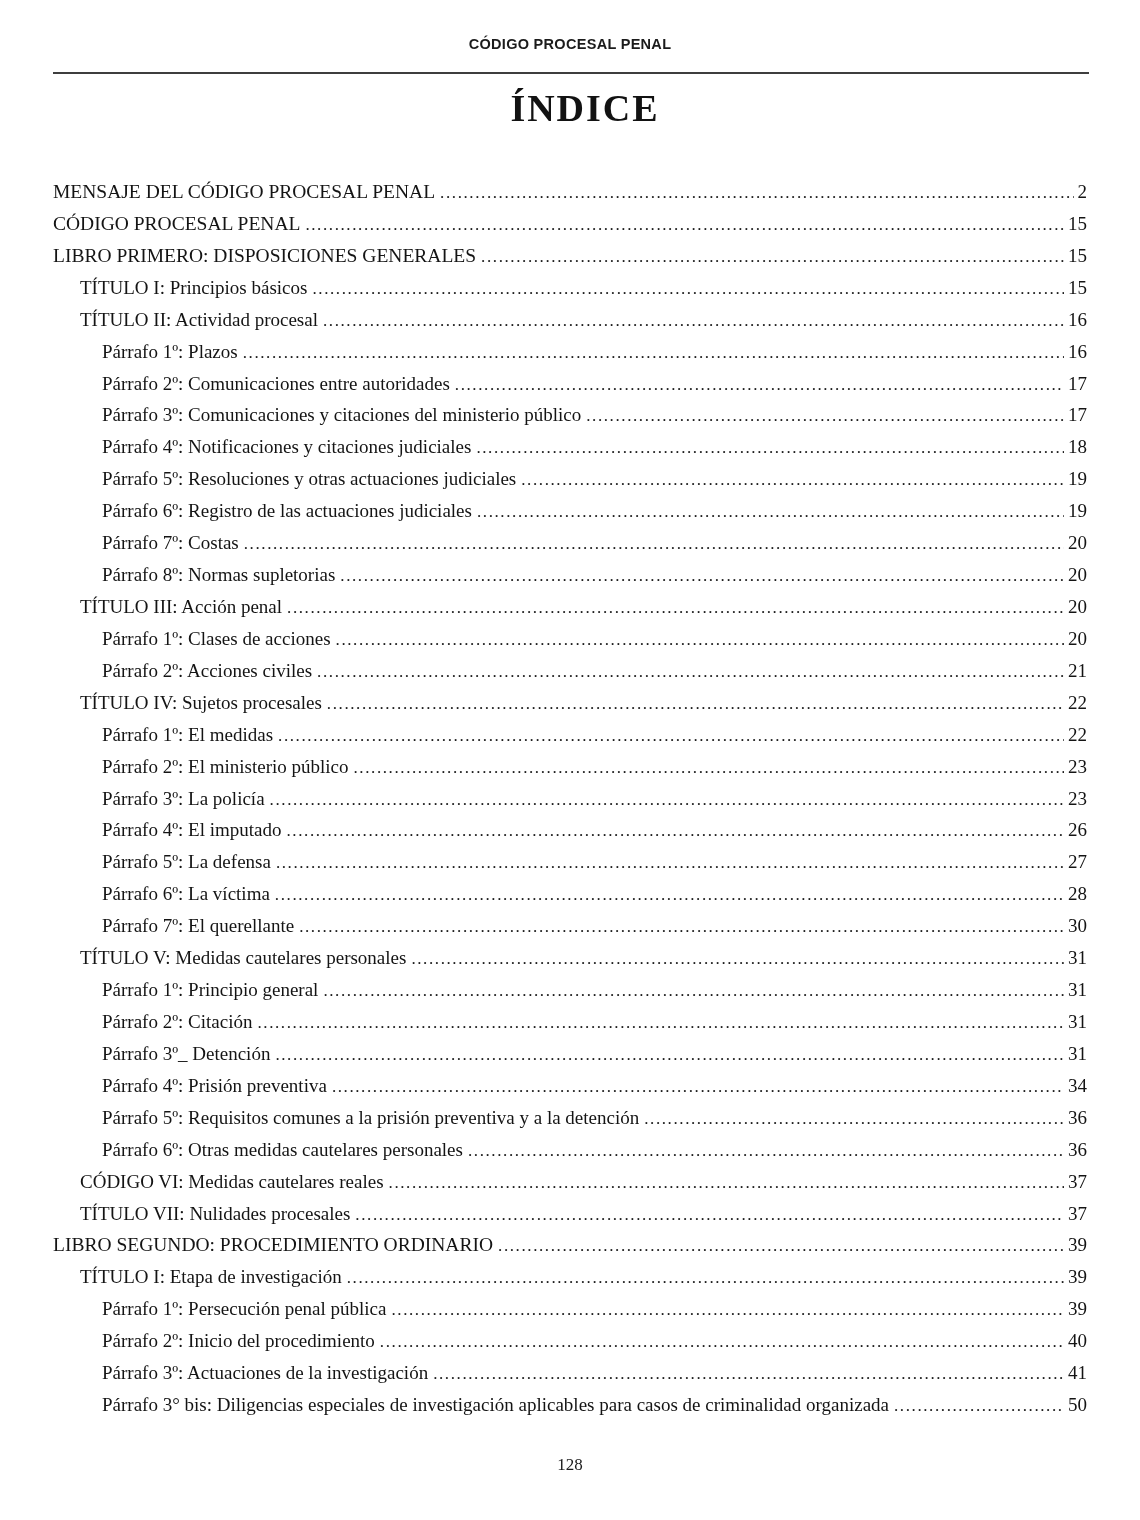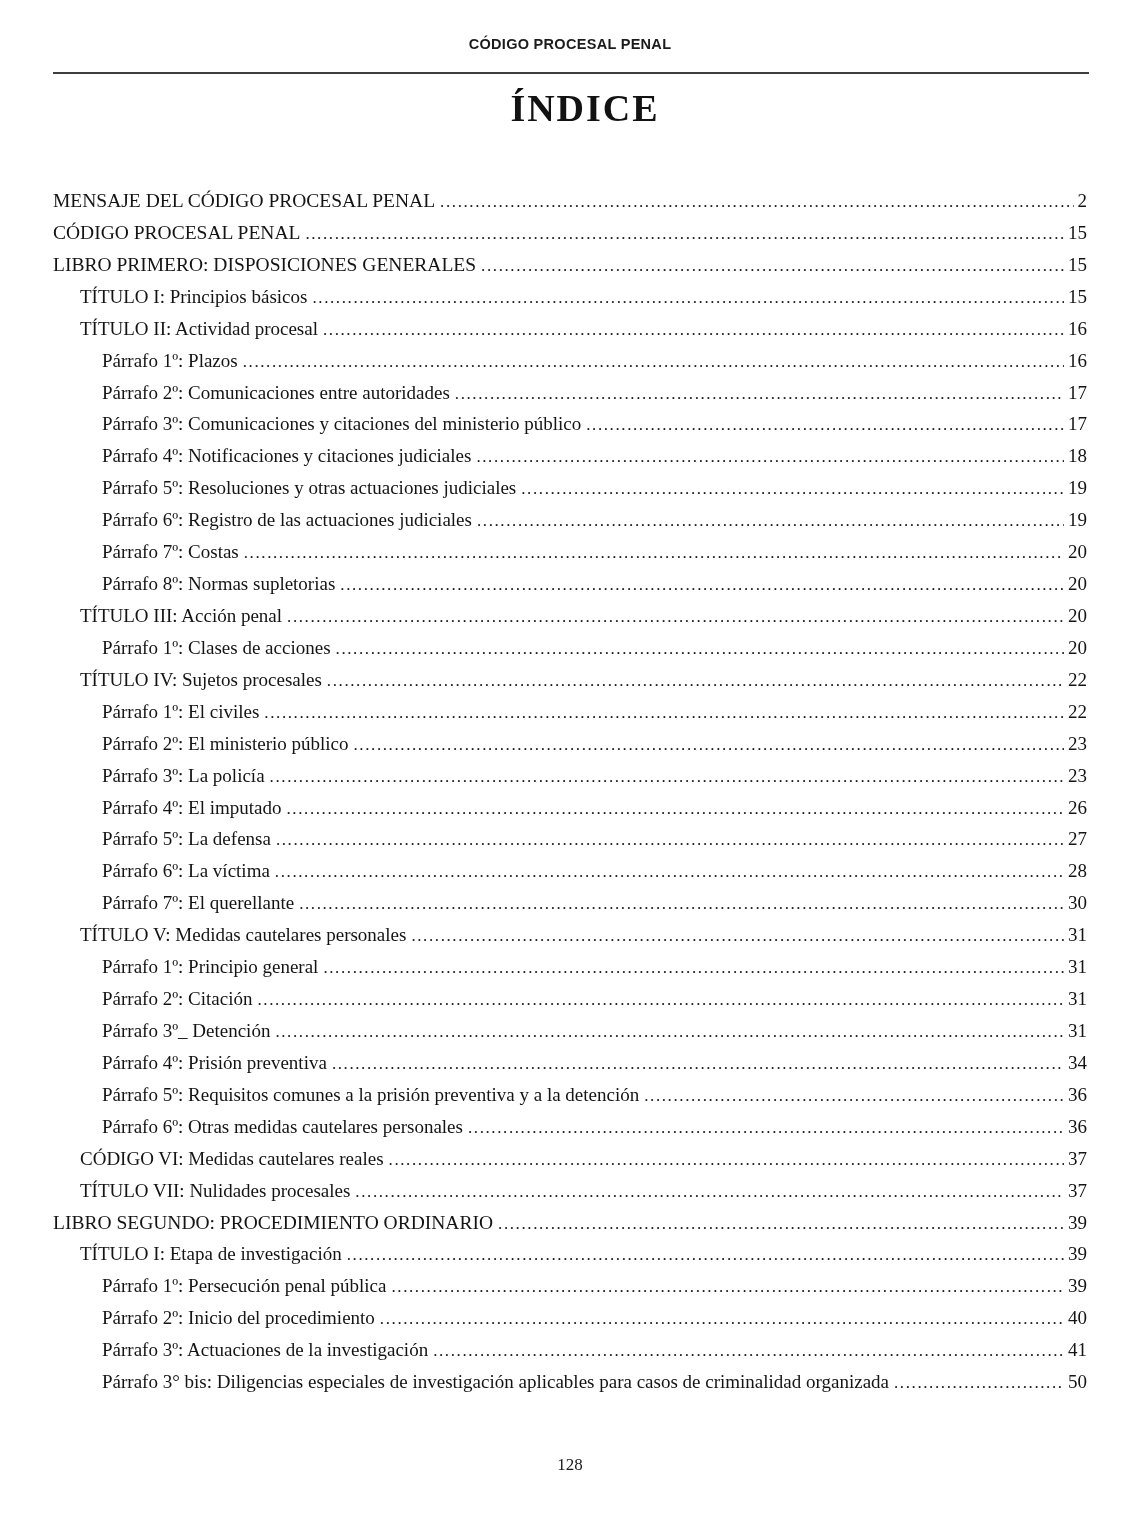--- a/index.html
+++ b/index.html
@@ -41,21 +41,21 @@
     left: 15px;
     width: 100%;
     text-align: center;
     font-size: 38px;
     font-weight: 700;
     letter-spacing: 2px;
     color: #121212;
   }
   .toc {
     position: absolute;
-    top: 185px;
+    top: 176px;
     left: 53px;
     right: 53px;
   }
   .toc-row {
     display: flex;
     align-items: baseline;
     height: 31.93px;
     line-height: 31.93px;
     font-size: 19px;
     white-space: nowrap;
@@ -190,29 +190,34 @@
         <span class="leader"></span>
         <span class="toc-page">20</span>
       </div>
 
       <div class="toc-row" data-level="2">
         <span class="toc-label">Párrafo 1º: Clases de acciones</span>
         <span class="leader"></span>
         <span class="toc-page">20</span>
       </div>
 
+      <div class="toc-row" data-level="2">
+        <span class="toc-label">Párrafo 2º: Acciones civiles</span>
+        <span class="leader"></span>
+        <span class="toc-page">21</span>
+      </div>
 
       <div class="toc-row" data-level="1">
         <span class="toc-label">TÍTULO IV: Sujetos procesales</span>
         <span class="leader"></span>
         <span class="toc-page">22</span>
       </div>
 
       <div class="toc-row" data-level="2">
-        <span class="toc-label">Párrafo 1º: El civiles</span>
+        <span class="toc-label">Párrafo 1º: El medidas</span>
         <span class="leader"></span>
         <span class="toc-page">22</span>
       </div>
 
       <div class="toc-row" data-level="2">
         <span class="toc-label">Párrafo 2º: El ministerio público</span>
         <span class="leader"></span>
         <span class="toc-page">23</span>
       </div>
 

